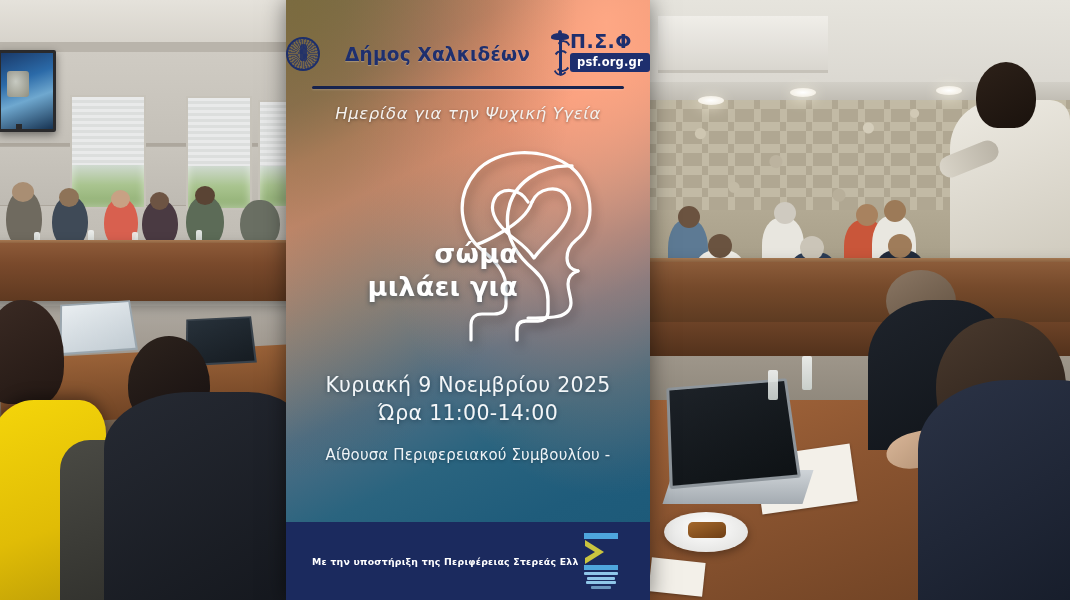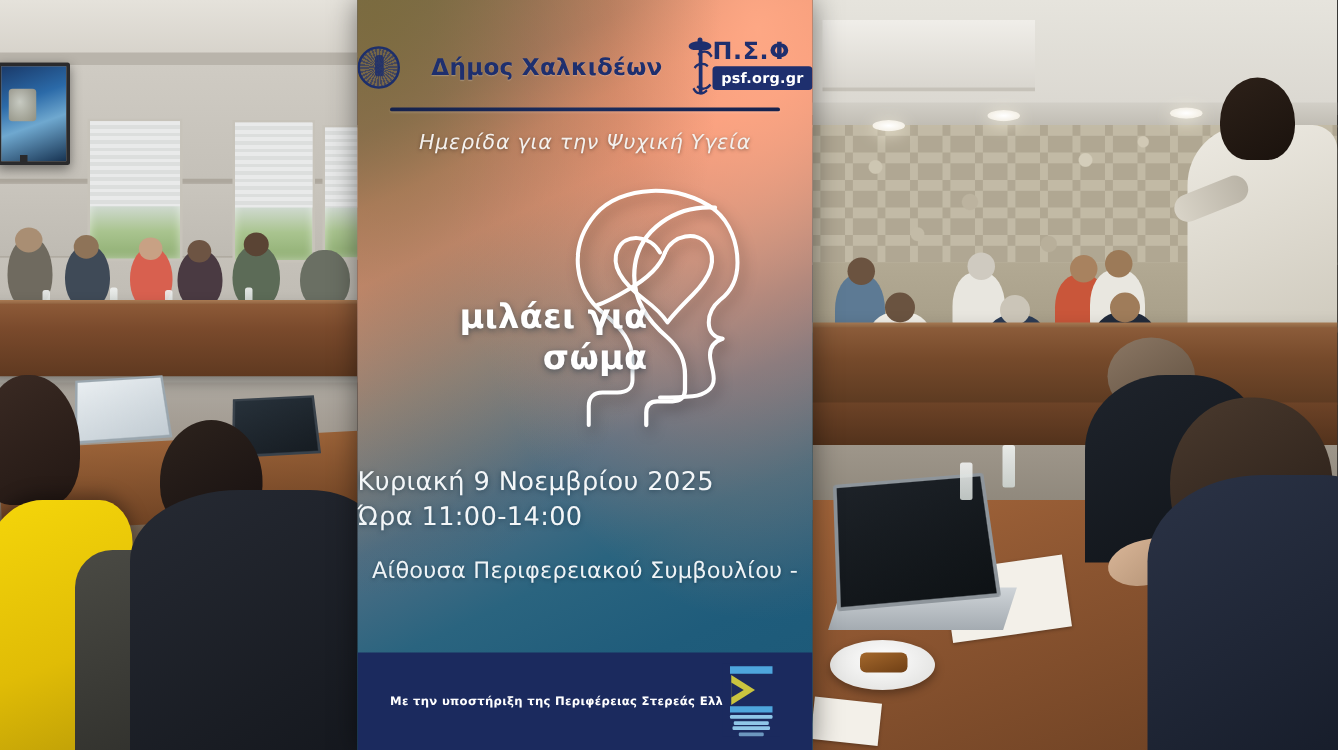--- a/index.html
+++ b/index.html
@@ -230,26 +230,26 @@
   
   .head-art{position:absolute;left:50%;top:128px;margin-left:-44px;width:200px;height:215px;
     pointer-events:none;}
   .head-art svg{display:block;filter:drop-shadow(3px 5px 5px rgba(0,0,0,.30));}
 
   
   .main-title{position:absolute;left:18px;top:238px;width:214px;text-align:right;
     font-size:27px;font-weight:700;line-height:1.21;color:#ffffff;letter-spacing:.2px;
     text-shadow:0 2px 5px rgba(10,40,60,.5);}
 
-  .datetime{position:absolute;left:0;top:372px;width:100%;
+  .datetime{position:absolute;left:0;top:372px;width:100%;text-align:center;
     font-size:20.5px;font-weight:400;color:#f3f6f8;line-height:1.35;letter-spacing:.3px;
     text-shadow:0 1px 4px rgba(10,40,60,.55);}
 
   .venue{position:absolute;left:0;top:444px;width:100%;text-align:center;
-    font-size:18px;font-weight:400;color:#eef3f6;line-height:1.48;letter-spacing:.15px;
+    font-size:15px;font-weight:400;color:#eef3f6;line-height:1.48;letter-spacing:.15px;
     text-shadow:0 1px 3px rgba(10,40,60,.5);}
 
   
   .footer{position:absolute;left:0;bottom:0;width:100%;height:78px;background:#1b2a5e;
     display:flex;align-items:center;}
   .footer-txt{font-size:9.3px;font-weight:700;color:#ffffff;letter-spacing:.25px;
     margin-left:26px;}
   .pste-logo{position:absolute;right:26px;top:9px;width:46px;height:58px;
     background:#1b2a5e;display:flex;flex-direction:column;align-items:center;}
   .pste-bar{width:34px;height:6px;background:#4ea6dd;margin-top:2px;}
@@ -442,22 +442,22 @@
                      C 100 118, 106 124, 110 130
                      C 114 124, 122 116, 130 108
                      C 144 94, 150 80, 142 68
                      C 134 56, 114 60, 108 74"></path>
             <path d="M108 74 C 104 86, 92 96, 78 104 C 68 110, 60 114, 54 116"></path>
           </g>
         </svg>
       </div>
 
       <div class="main-title">
+        <div>σώμα</div>
         <div>μιλάει για</div>
-        <div>σώμα</div>
       </div>
 
       <div class="datetime">
         <div>Κυριακή 9 Νοεμβρίου 2025</div>
         <div>Ώρα 11:00-14:00</div>
       </div>
 
       <div class="venue">
         <div>Αίθουσα Περιφερειακού Συμβουλίου -</div>
       </div>

